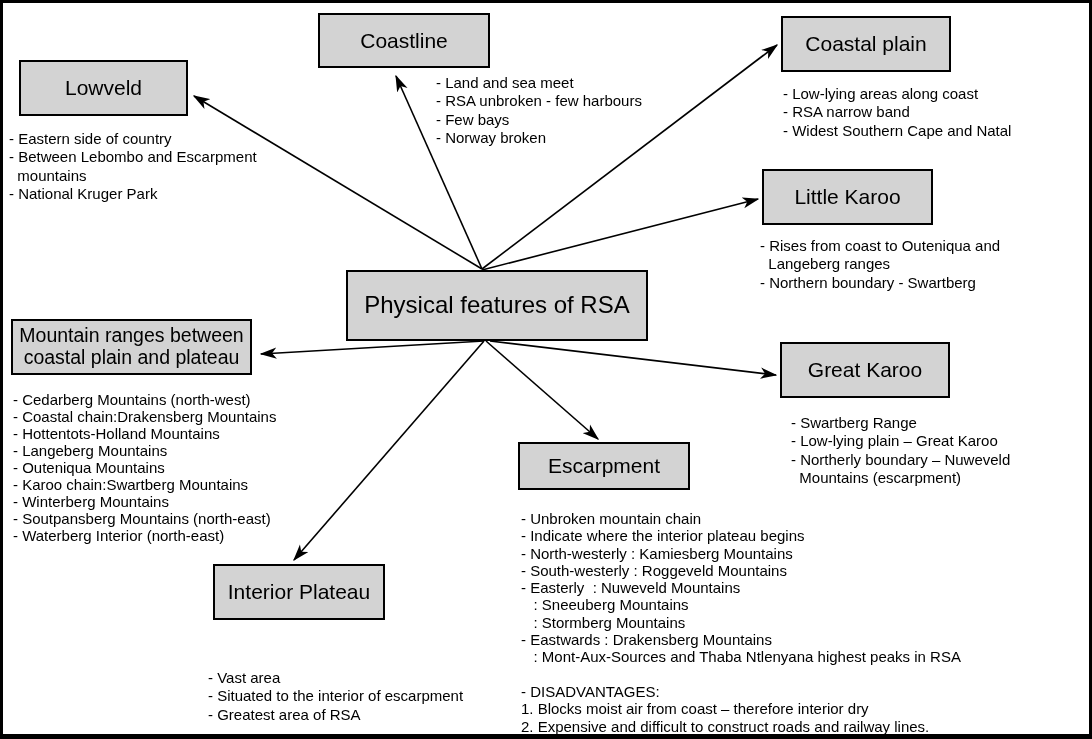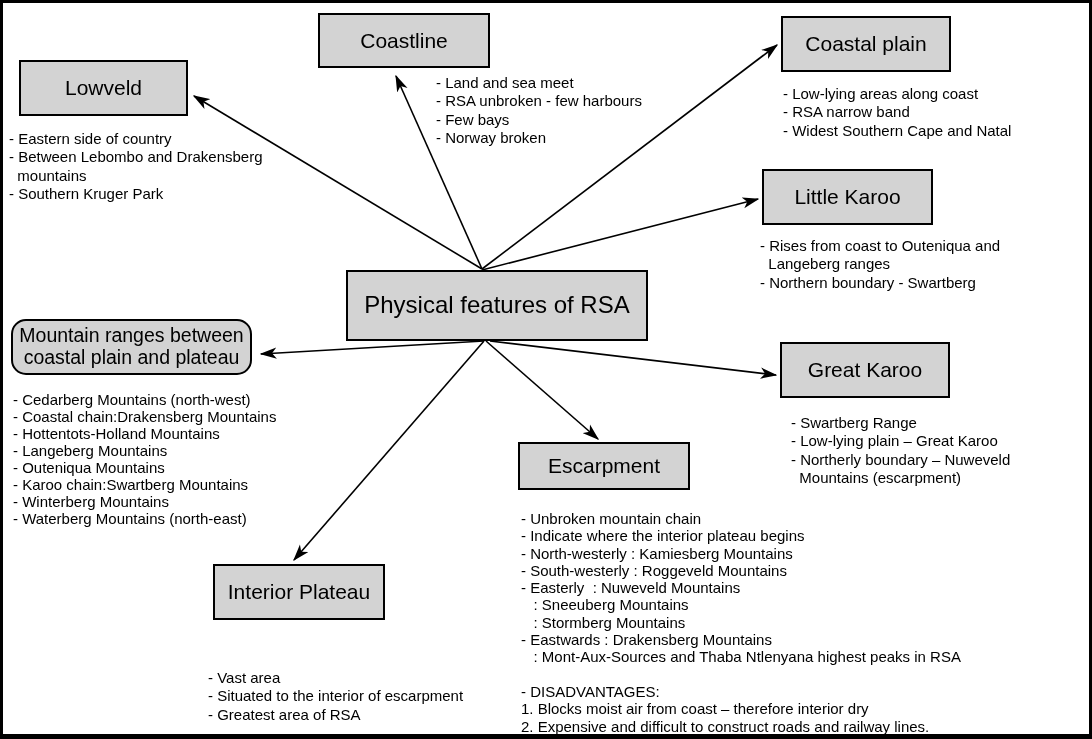--- a/index.html
+++ b/index.html
@@ -38,21 +38,21 @@
     line-height:18.4px;
   }
   .nlines .line{white-space:pre;}
   
   .b-center{left:343px;top:267px;width:302px;height:71px;font-size:24px;}
   .b-lowveld{left:16px;top:57px;width:169px;height:56px;}
   .b-coastline{left:315px;top:10px;width:172px;height:55px;}
   .b-coastal-plain{left:778px;top:13px;width:170px;height:56px;}
   .b-little-karoo{left:759px;top:166px;width:171px;height:56px;}
   .b-great-karoo{left:777px;top:339px;width:170px;height:56px;}
-  .b-mountain-ranges{left:8px;top:316px;width:241px;height:56px;font-size:19.5px;padding:12px 2px;border-radius:15px;}
+  .b-mountain-ranges{left:8px;top:316px;width:241px;height:56px;font-size:19.5px;padding:12px 2px;}
   .b-escarpment{left:515px;top:439px;width:172px;height:48px;}
   .b-interior-plateau{left:210px;top:561px;width:172px;height:56px;}
   
   .t-lowveld{left:6px;top:127px;line-height:18.3px;}
   .t-coastline{left:433px;top:71px;line-height:18.3px;}
   .t-coastal-plain{left:780px;top:82px;}
   .t-little-karoo{left:757px;top:234px;}
   .t-great-karoo{left:788px;top:411px;}
   .t-mountain-ranges{left:10px;top:388px;line-height:17px;}
   .t-escarpment{left:518px;top:507px;line-height:17.3px;}
@@ -78,23 +78,23 @@
       <line x1="481" y1="338" x2="291" y2="557" stroke="#000000" stroke-width="1.6" marker-end="url(#ah)"></line>
       <line x1="483" y1="338" x2="595" y2="436" stroke="#000000" stroke-width="1.6" marker-end="url(#ah)"></line>
       <line x1="487" y1="338" x2="773" y2="372" stroke="#000000" stroke-width="1.6" marker-end="url(#ah)"></line>
     </svg>
 
   <div class="nbox b-center">Physical features of RSA</div>
 
   <div class="nbox b-lowveld">Lowveld</div>
   <div class="nlines t-lowveld">
       <div class="line">- Eastern side of country</div>
-      <div class="line">- Between Lebombo and Drakensberg</div>
+      <div class="line">- Between Lebombo and Escarpment</div>
       <div class="line">  mountains</div>
-      <div class="line">- Southern Kruger Park</div>
+      <div class="line">- National Kruger Park</div>
     </div>
 
   <div class="nbox b-coastline">Coastline</div>
   <div class="nlines t-coastline">
       <div class="line">- Land and sea meet</div>
       <div class="line">- RSA unbroken - few harbours</div>
       <div class="line">- Few bays</div>
       <div class="line">- Norway broken</div>
     </div>
 
@@ -122,21 +122,22 @@
 
   <div class="nbox b-mountain-ranges">Mountain ranges between coastal plain and plateau</div>
   <div class="nlines t-mountain-ranges">
       <div class="line">- Cedarberg Mountains (north-west)</div>
       <div class="line">- Coastal chain:Drakensberg Mountains</div>
       <div class="line">- Hottentots-Holland Mountains</div>
       <div class="line">- Langeberg Mountains</div>
       <div class="line">- Outeniqua Mountains</div>
       <div class="line">- Karoo chain:Swartberg Mountains</div>
       <div class="line">- Winterberg Mountains</div>
-      <div class="line">- Waterberg Mountains (north-east)</div>
+      <div class="line">- Soutpansberg Mountains (north-east)</div>
+      <div class="line">- Waterberg Interior (north-east)</div>
     </div>
 
   <div class="nbox b-escarpment">Escarpment</div>
   <div class="nlines t-escarpment">
       <div class="line">- Unbroken mountain chain</div>
       <div class="line">- Indicate where the interior plateau begins</div>
       <div class="line">- North-westerly : Kamiesberg Mountains</div>
       <div class="line">- South-westerly : Roggeveld Mountains</div>
       <div class="line">- Easterly  : Nuweveld Mountains</div>
       <div class="line">   : Sneeuberg Mountains</div>

